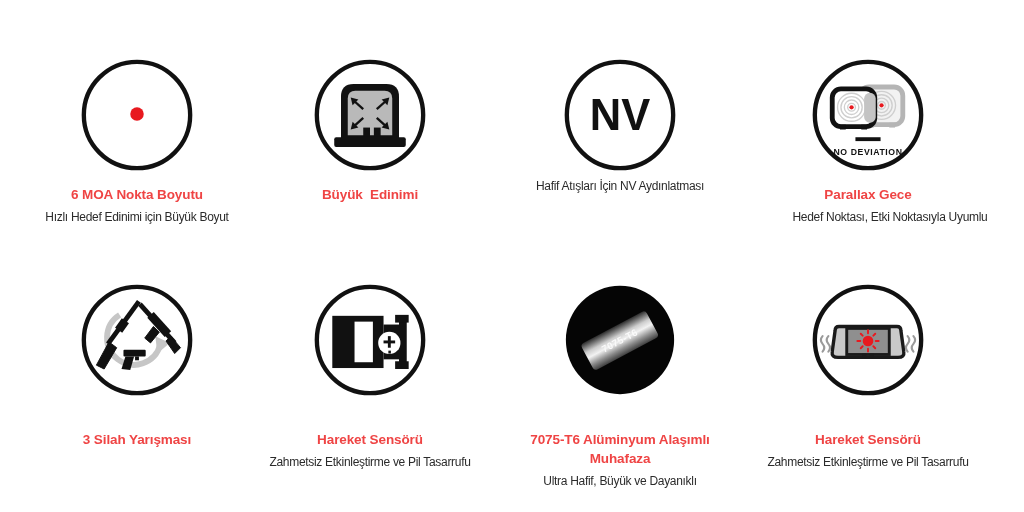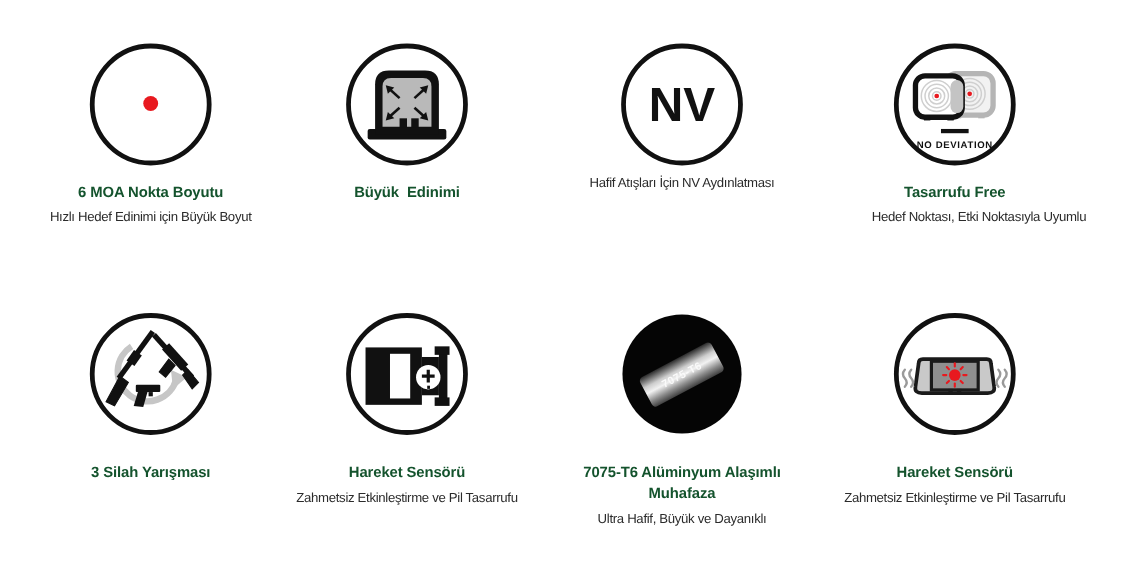--- a/index.html
+++ b/index.html
@@ -6,33 +6,33 @@
   .canvas{
     width:1024px;height:512px;background:#ffffff;overflow:hidden;
     font-family:"Liberation Sans",sans-serif;
   }
   .features{
     display:grid;
     grid-template-columns:repeat(4,256px);
     grid-template-rows:256px 256px;
   }
   .cell{display:flex;flex-direction:column;align-items:center;text-align:center;}
-  .cell.r1{padding-top:37px;}
+  .cell.r1{padding-top:57px;}
   .cell.r2{padding-top:26px;}
   .cell.col1{transform:translateX(9px);}
   .cell.col2{transform:translateX(-14px);}
   .cell.col3{transform:translateX(-20px);}
   .cell.col4{transform:translateX(-28px);}
   .icon-wrap{width:116px;height:116px;flex:0 0 auto;}
   .icon-wrap svg{display:block;}
   .title{
-    margin-top:12px;font-size:13.5px;font-weight:700;color:#14532d;
+    margin-top:12px;font-size:13.5px;font-weight:700;color:#ef4444;
     letter-spacing:-0.1px;line-height:19px;white-space:pre;
   }
-  .r2 .title{margin-top:22px;}
+  .r2 .title{margin-top:32px;}
   .subtitle{
     margin-top:3px;font-size:12px;font-weight:400;color:#2b2b2b;
     letter-spacing:-0.3px;line-height:20px;white-space:nowrap;
   }
   .cell--2 .subtitle{white-space:normal;max-width:232px;}
   .cell--4 .subtitle{white-space:normal;max-width:220px;margin-left:44px;}
   .cell--7 .title{white-space:normal;max-width:230px;}
 </style>
 </head>
 <body>
@@ -112,21 +112,21 @@
             <circle cx="43" cy="52" r="11"></circle>
               <circle cx="43" cy="52" r="14.5"></circle>
           </g>
           <circle cx="43" cy="52" r="2.2" fill="#e8191f"></circle>
 
           <rect x="56" y="37" width="12" height="31" rx="6" fill="#c4c4c4"></rect>
           <rect x="47" y="83" width="26" height="4" fill="#111111"></rect>
           <text x="60" y="101" text-anchor="middle" font-family="Liberation Sans, sans-serif" font-size="9" font-weight="800" fill="#111111" letter-spacing="0.6">NO DEVIATION</text>
         </svg>
       </div>
-      <div class="title">Tasarrufu Free</div>
+      <div class="title">Parallax Gece</div>
       <div class="subtitle">Hedef Noktası, Etki Noktasıyla Uyumlu</div>
     </div>
 
     <div class="cell r2 col1 cell--5">
       <div class="icon-wrap">
         <svg width="116" height="116" viewBox="0 0 120 120">
           <circle cx="60" cy="60" r="55" fill="#ffffff" stroke="#111111" stroke-width="4.5"></circle>
           <path d="M42 34 A28 28 0 1 0 84 65" fill="none" stroke="#c6c6c6" stroke-width="6"></path>
           <polygon points="79,56 94,63 81,74" fill="#c6c6c6"></polygon>
 

